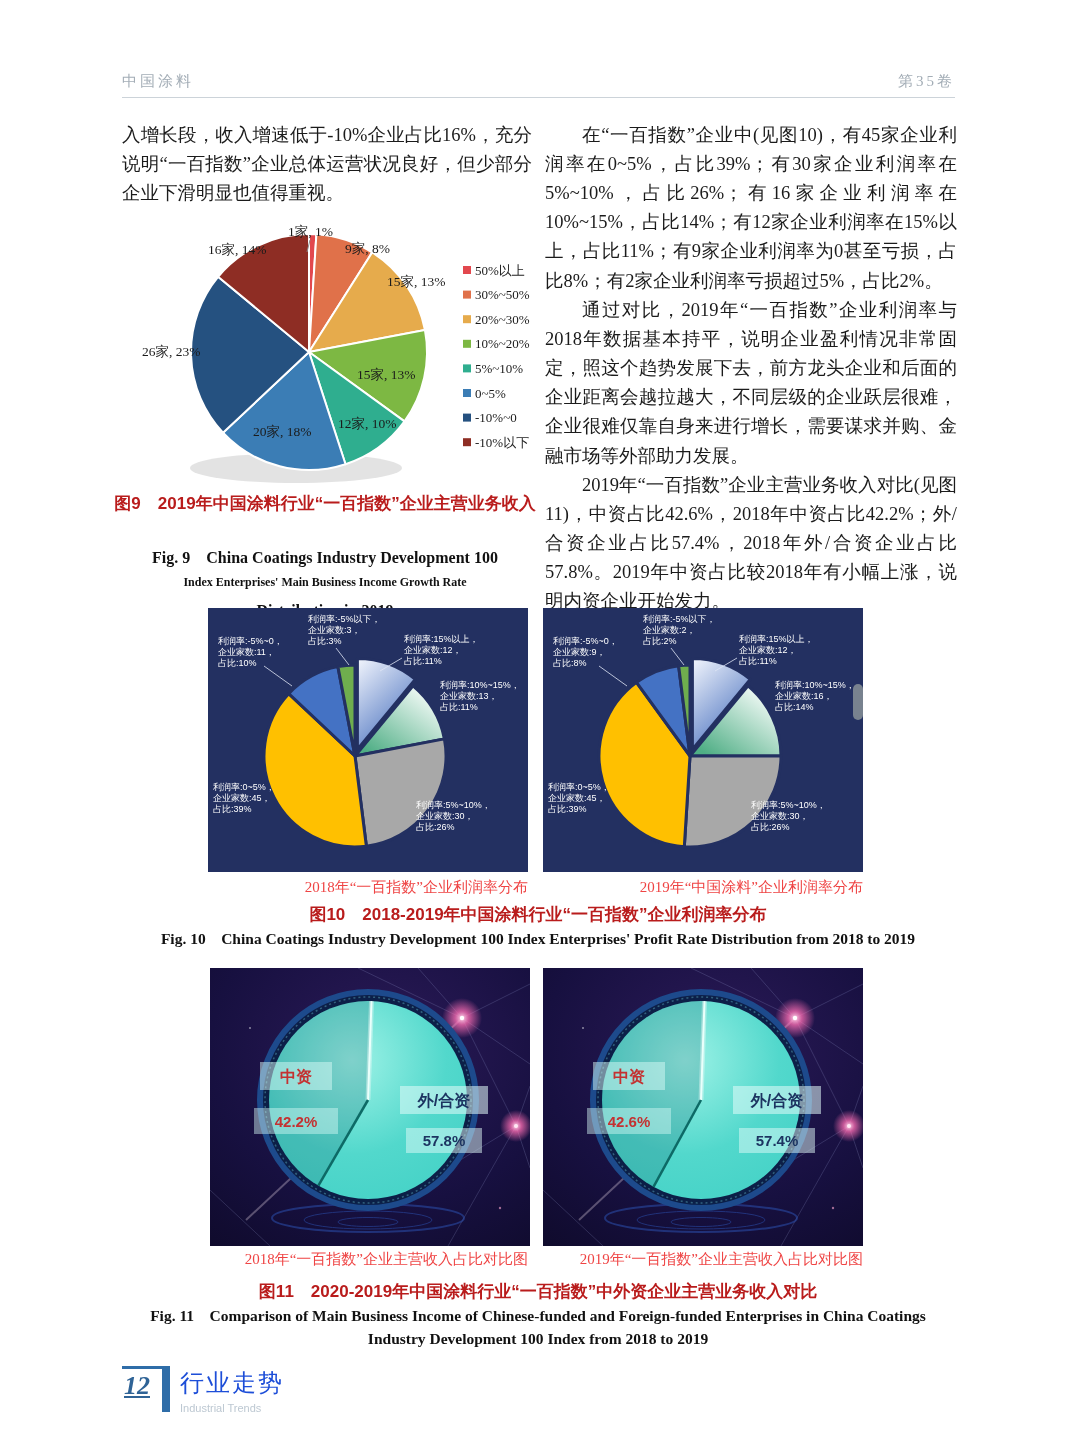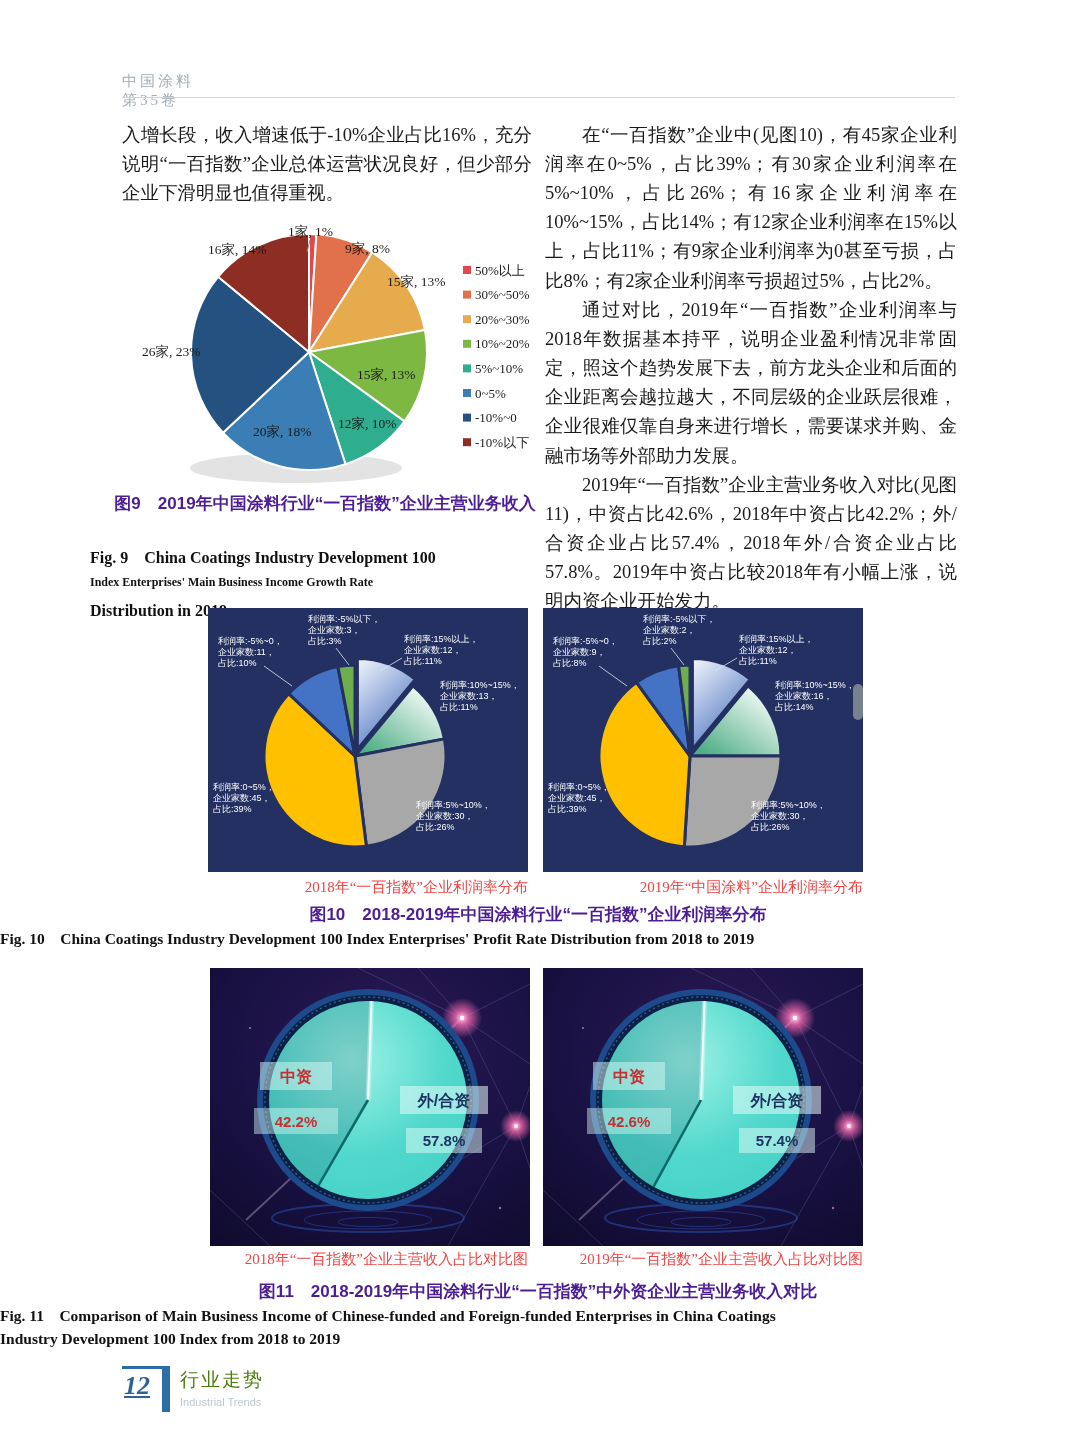--- a/index.html
+++ b/index.html
@@ -1,40 +1,40 @@
 <!DOCTYPE html>
 <html><head>
 <meta charset="utf-8">
 <style>
   html,body{margin:0;padding:0;background:#ffffff;}
   .page{position:relative;width:1076px;height:1450px;background:#ffffff;overflow:hidden;
         font-family:"Liberation Serif","DejaVu Serif",serif;color:#1c1c1c;}
   .hdr{position:absolute;left:122px;top:72px;width:833px;display:flex;justify-content:space-between;
-       font-size:15px;color:#a3adb6;letter-spacing:3px;flex-direction:column;}
+       font-size:15px;color:#a3adb6;letter-spacing:3px;}
   .hdr-rule{position:absolute;left:122px;top:97px;width:833px;height:1px;background:#ccd3d9;}
   .para{position:absolute;font-size:18.5px;line-height:29.2px;text-align:justify;color:#1b1b1b;}
   .indent{text-indent:2em;}
   .cap-cn{position:absolute;left:0;width:1076px;text-align:center;font-weight:bold;font-size:17px;
-          font-family:"Liberation Sans","DejaVu Sans",sans-serif;color:#4c1d95;}
-  .cap-en{position:absolute;left:0;width:1076px;text-align:left;font-weight:bold;font-size:15.5px;
+          font-family:"Liberation Sans","DejaVu Sans",sans-serif;color:#b91c1c;}
+  .cap-en{position:absolute;left:0;width:1076px;text-align:center;font-weight:bold;font-size:15.5px;
           font-family:"Liberation Serif","DejaVu Serif",serif;color:#111;}
   .cap9{left:90px;width:470px;}
   .pink{position:absolute;width:320px;text-align:right;font-size:15px;color:#ef4444;
         font-family:"Liberation Serif","DejaVu Serif",serif;}
   .panel{position:absolute;width:320px;}
   .panel svg{display:block;}
   #fig9{position:absolute;left:126px;top:216px;}
   #fig9 text{font-family:"Liberation Serif","DejaVu Serif",serif;}
   .panel svg text{font-family:"Liberation Sans","DejaVu Sans",sans-serif;}
   .thumb{position:absolute;left:853px;top:684px;width:10px;height:36px;border-radius:5px;background:#78828f;}
   .footer{position:absolute;left:122px;top:1366px;display:flex;align-items:flex-start;}
   .pn-wrap{border-top:3px solid #2f6da8;padding:2px 12px 0 2px;}
   .pn{font-style:italic;font-weight:bold;font-size:26px;color:#2f6396;text-decoration:underline;}
   .pn-bar{width:8px;height:46px;background:#2f6da8;margin:0 10px 0 0;}
-  .sec-cn{font-size:19px;color:#4d7c0f;letter-spacing:2px;margin-top:1px;
+  .sec-cn{font-size:24px;color:#1d4ed8;letter-spacing:2px;margin-top:1px;
           font-family:"Liberation Sans","DejaVu Sans",sans-serif;}
   .sec-en{font-size:11px;color:#bdc8d2;margin-top:3px;font-family:"Liberation Sans","DejaVu Sans",sans-serif;}
 </style>
 </head>
 <body>
 
 <div class="page">
 
   <div class="hdr">
     <span>中国涂料</span>
@@ -267,21 +267,21 @@
           <rect x="190" y="118" width="88" height="28" fill="rgba(225,252,250,0.55)"></rect>
           <text x="234" y="138" text-anchor="middle" font-size="16" fill="#1c3461">外/合资</text>
           <rect x="196" y="160" width="76" height="25" fill="rgba(225,252,250,0.5)"></rect>
           <text x="234" y="178" text-anchor="middle" font-size="15" fill="#1c3461">57.4%</text>
         </g>
       </svg>
   </div>
 
   <div class="pink" style="left:208px;top:1250px;">2018年“一百指数”企业主营收入占比对比图</div>
   <div class="pink" style="left:543px;top:1250px;">2019年“一百指数”企业主营收入占比对比图</div>
-  <div class="cap-cn" style="top:1280px;">图11　2018-2019年中国涂料行业“一百指数”中外资企业主营业务收入对比</div>
+  <div class="cap-cn" style="top:1280px;">图11　2020-2019年中国涂料行业“一百指数”中外资企业主营业务收入对比</div>
   <div class="cap-en" style="top:1306px;">Fig. 11　Comparison of Main Business Income of Chinese-funded and Foreign-funded Enterprises in China Coatings</div>
   <div class="cap-en" style="top:1330px;">Industry Development 100 Index from 2018 to 2019</div>
 
   <div class="footer">
     <div class="pn-wrap">
       <span class="pn">12</span>
     </div>
     <div class="pn-bar"></div>
     <div>
       <div class="sec-cn">行业走势</div>

